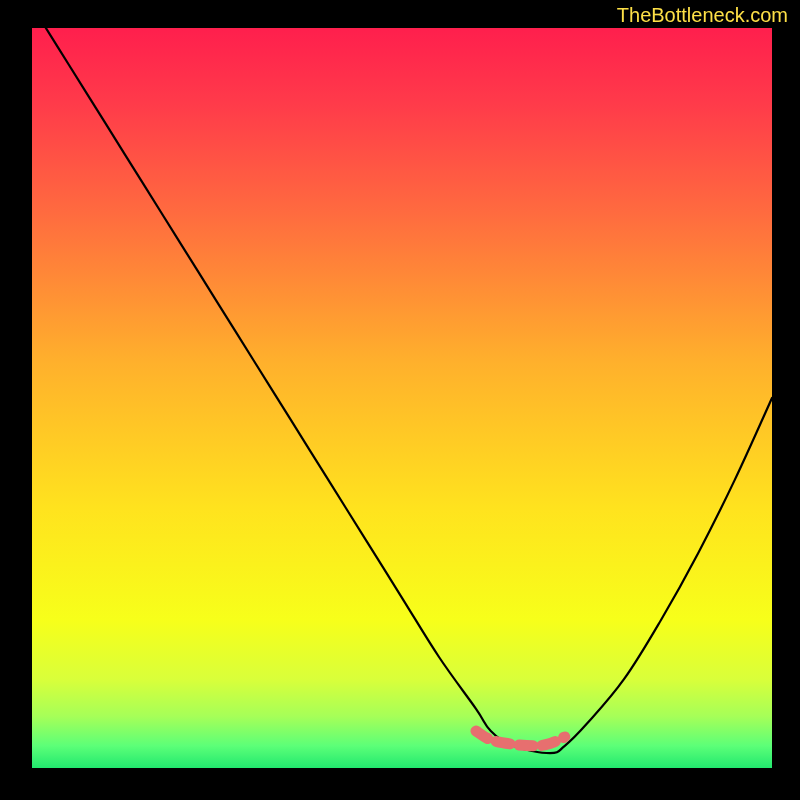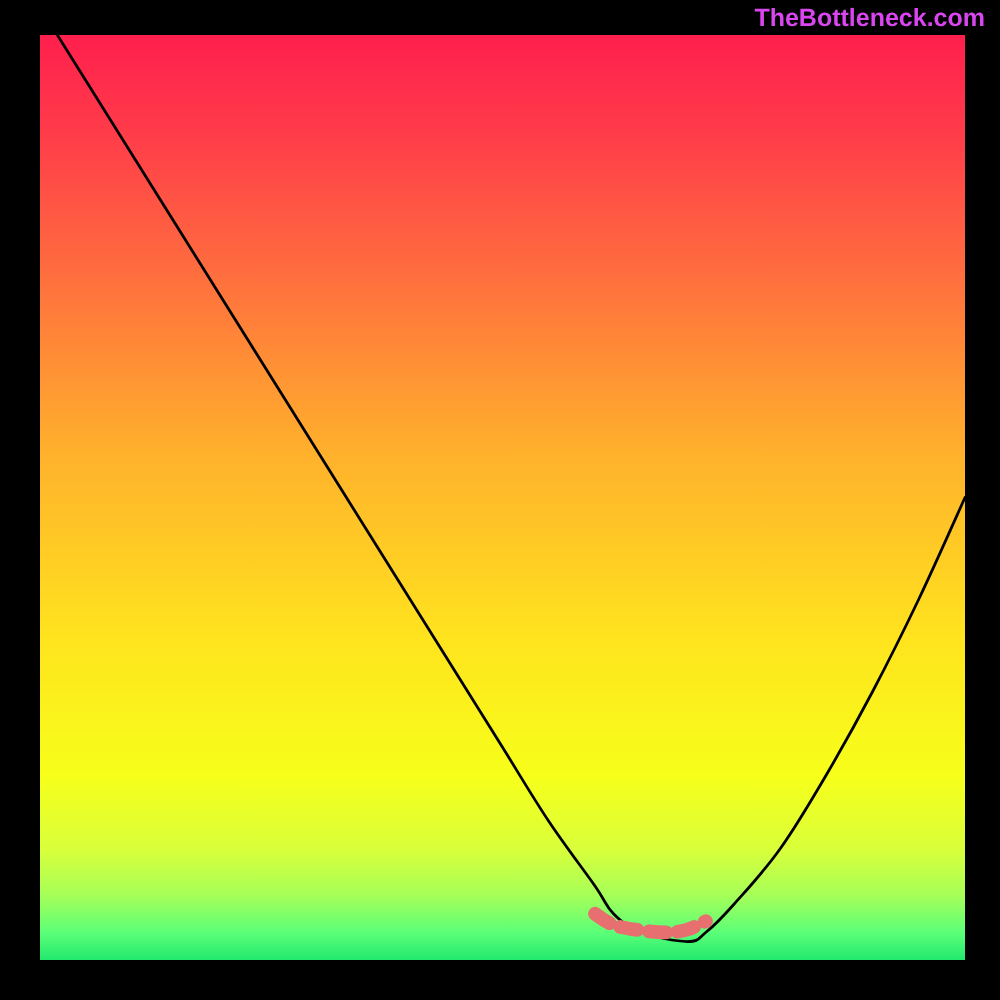--- a/index.html
+++ b/index.html
@@ -8,23 +8,23 @@
     width: 800px;
     height: 800px;
     background: #000;
     position: relative;
     font-family: Arial, Helvetica, sans-serif;
   }
   .watermark {
     position: absolute;
     top: 4px;
     right: 12px;
-    color: #d946ef;
+    color: #fde047;
     font-size: 20px;
-    font-weight: 700;
+    font-weight: 400;
     z-index: 10;
   }
   .plot-bg {
     position: absolute;
     overflow: hidden;
   }
   .gradient {
     position: absolute;
     inset: 0;
   }

